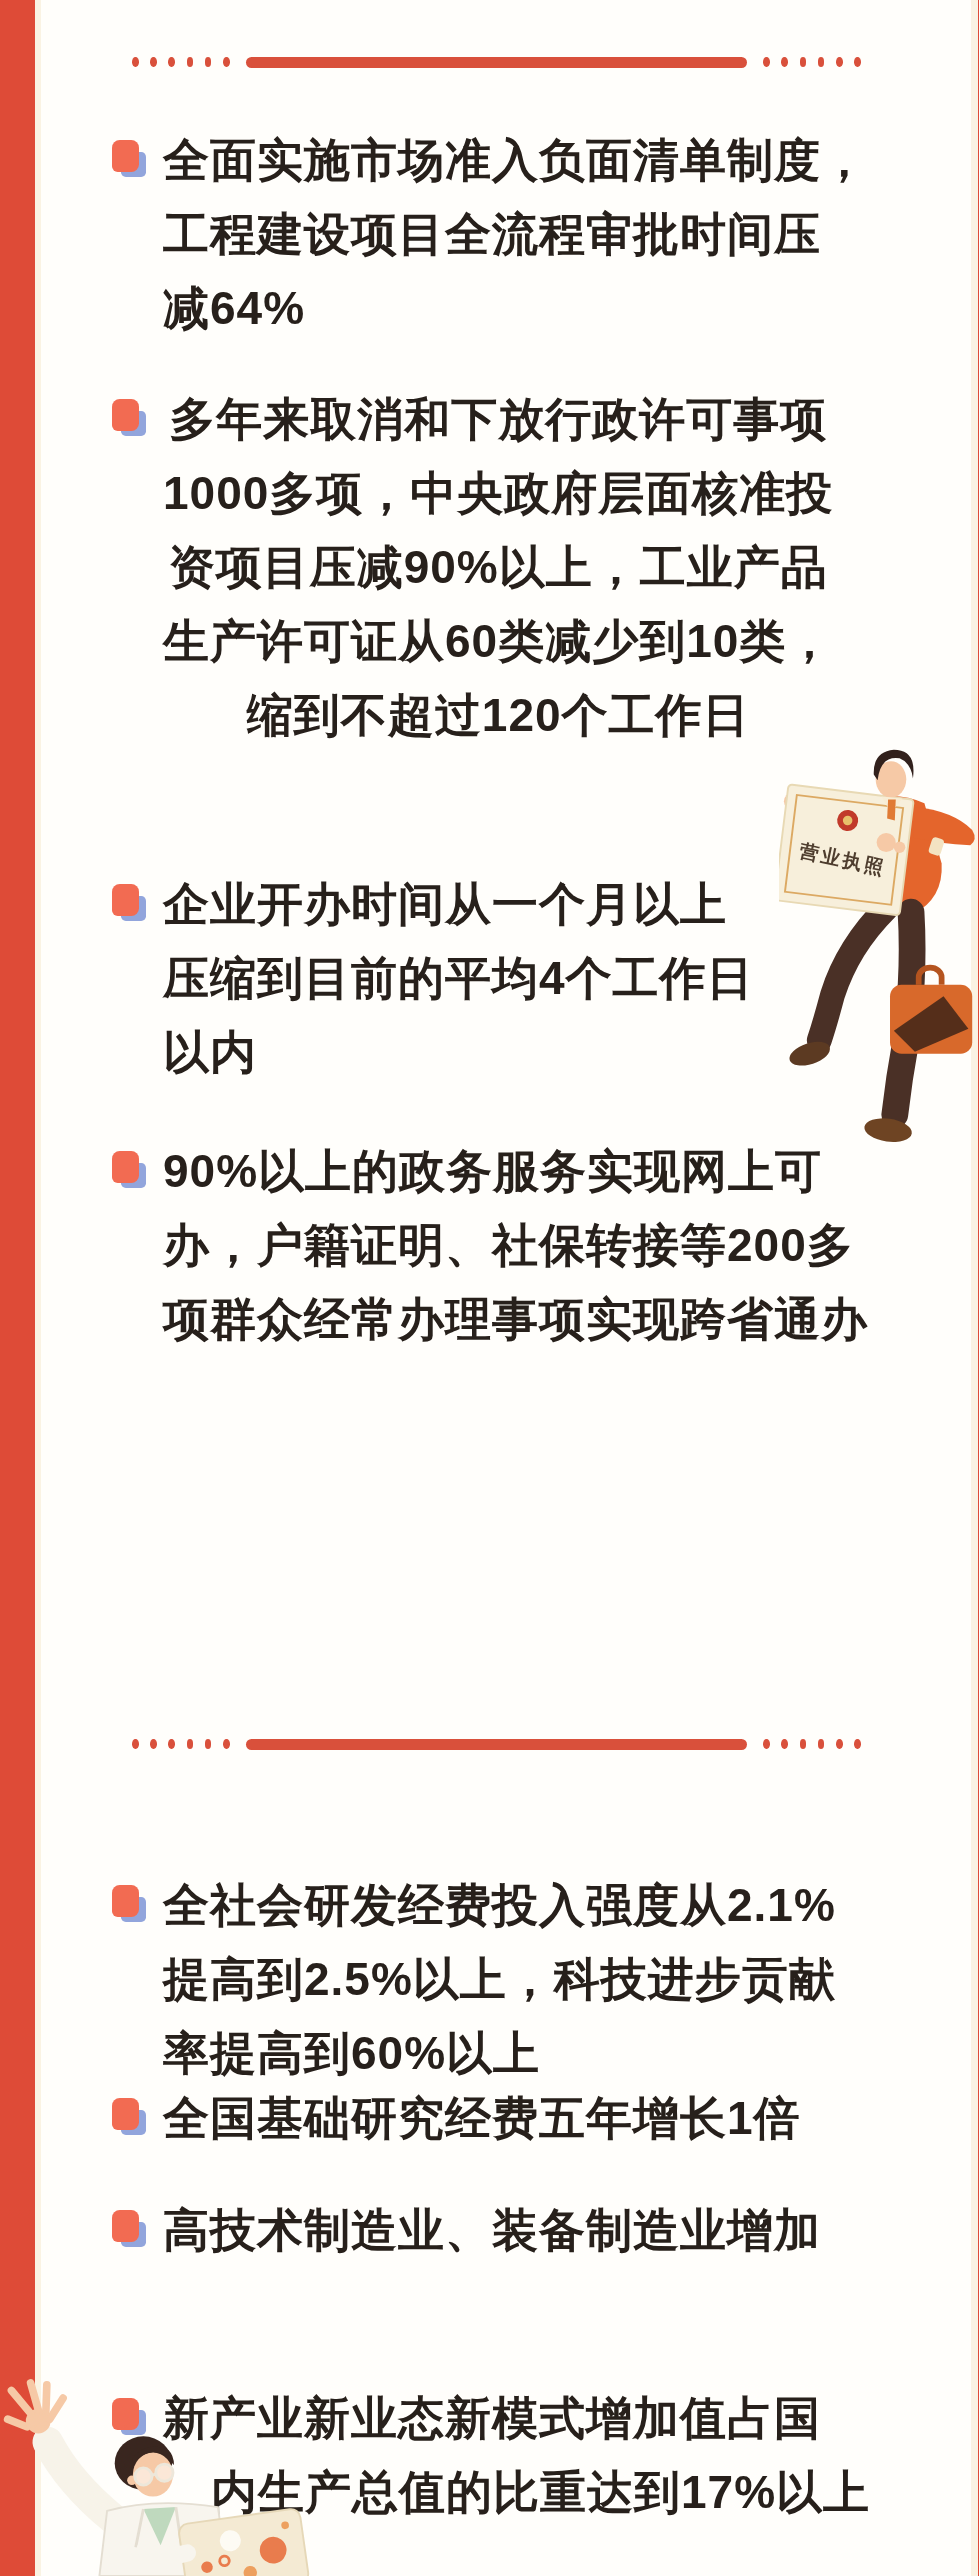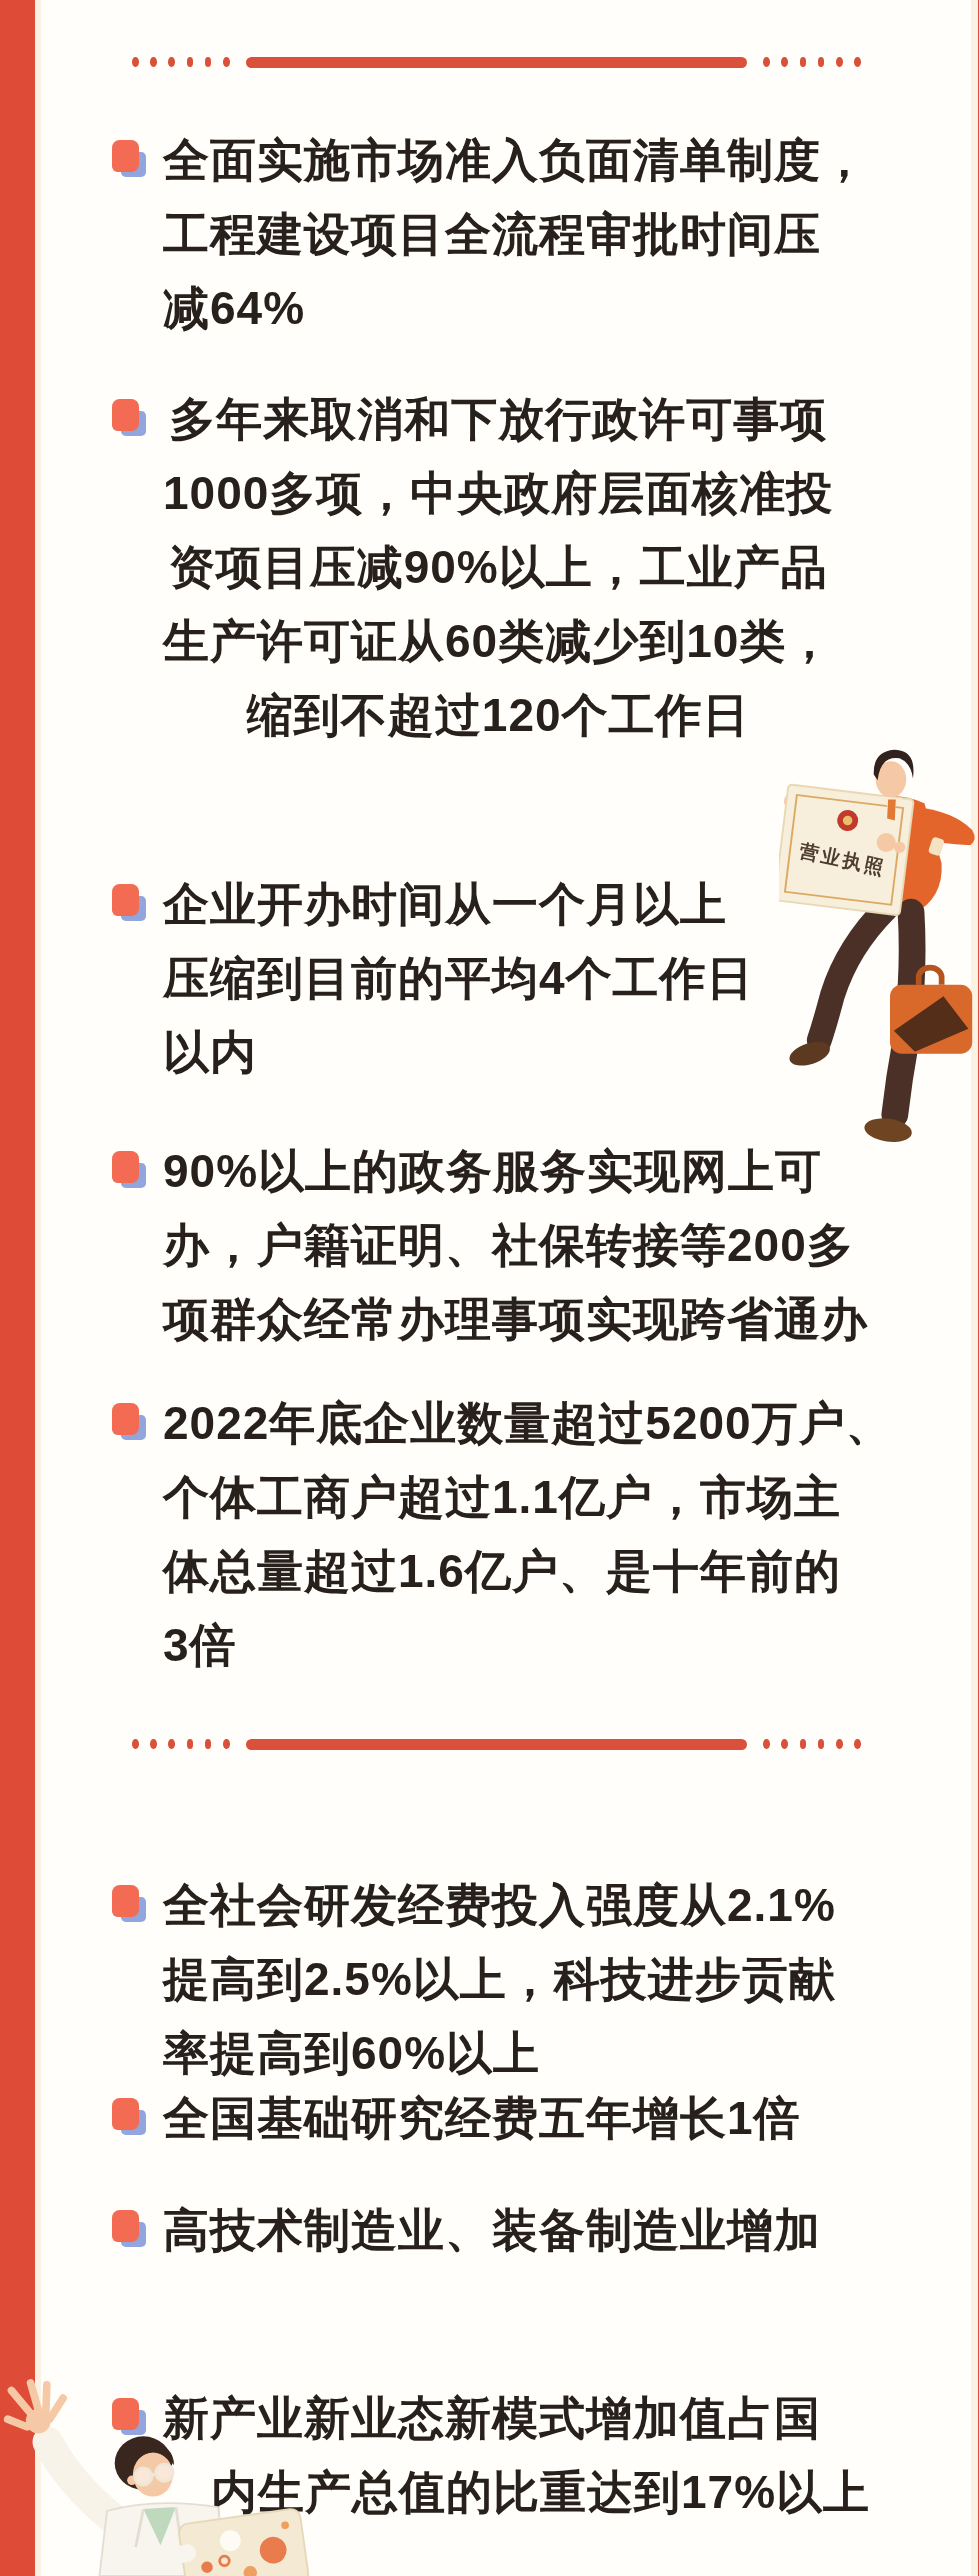--- a/index.html
+++ b/index.html
@@ -84,27 +84,20 @@
     <div class="line">以内</div>
   </div>
 
   <div class="item" style="top:1134px;">
     <span class="bullet"></span>
     <div class="line">90%以上的政务服务实现网上可</div>
     <div class="line">办，户籍证明、社保转接等200多</div>
     <div class="line">项群众经常办理事项实现跨省通办</div>
   </div>
 
-  <div class="item" style="top:1386px;">
-    <span class="bullet"></span>
-    <div class="line">2022年底企业数量超过5200万户、</div>
-    <div class="line">个体工商户超过1.1亿户，市场主</div>
-    <div class="line">体总量超过1.6亿户、是十年前的</div>
-    <div class="line">3倍</div>
-  </div>
 
   <div class="divider" style="top:1739px;">
     <span class="dot"></span>
       <span class="dot"></span>
       <span class="dot"></span>
       <span class="dot"></span>
       <span class="dot"></span>
       <span class="dot"></span>
     <span class="dline"></span>
     <span class="dot"></span>

